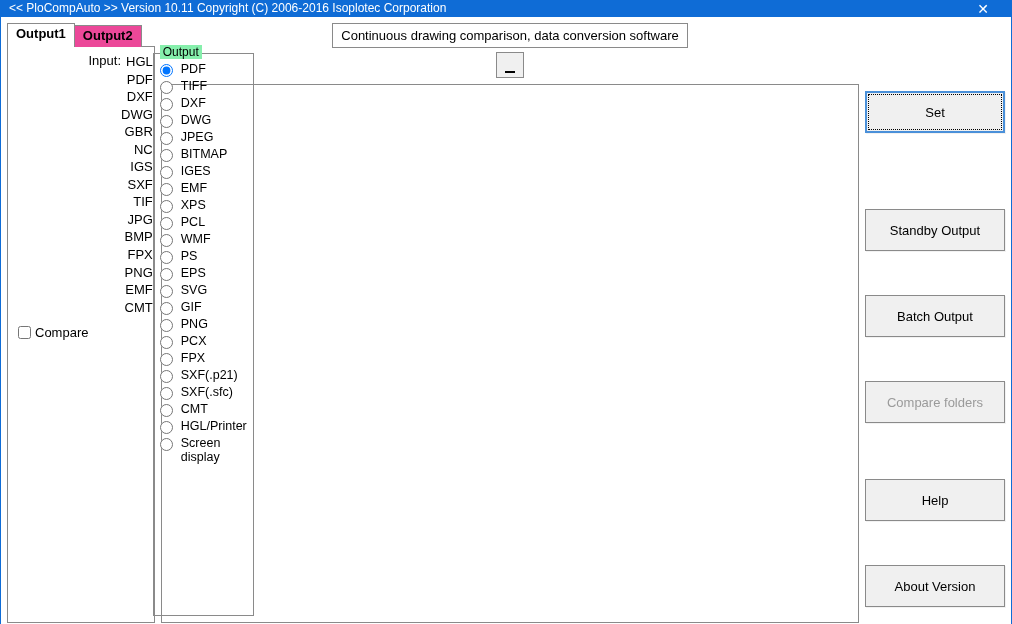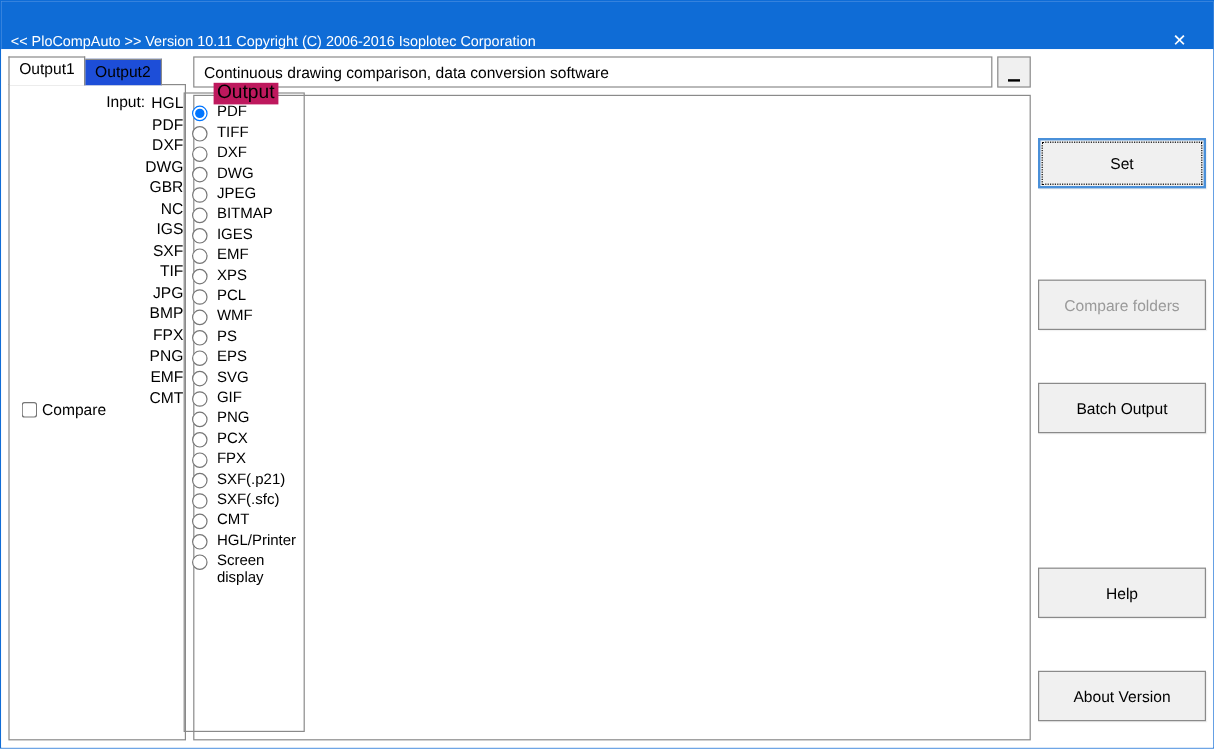--- a/index.html
+++ b/index.html
@@ -13,23 +13,23 @@
   .window {
     width: 1012px;
     height: 624px;
     border: 1px solid #0f6cd6;
     display: flex;
     flex-direction: column;
   }
   .titlebar {
     background: #0f6cd6;
     color: #fff;
-    height: 40px;
-    display: flex;
-    align-items: flex-end;
+    height: 24px;
+    display: flex;
+    align-items: flex-start;
     padding: 0 8px;
     font-size: 12px;
   }
   .titlebar .title-text { flex: 1; }
   .titlebar .close-btn {
     width: 40px;
     text-align: center;
     font-size: 14px;
     cursor: pointer;
   }
@@ -51,27 +51,28 @@
     height: 24px;
   }
   .tab {
     border: 1px solid #8a8a8a;
     border-bottom: none;
     padding: 2px 8px;
     background: #fff;
     cursor: pointer;
     margin-right: -1px;
     position: relative;
+    font-weight: bold;
   }
   .tab.active {
     background: #fff;
     z-index: 2;
   }
   .tab.inactive {
-    background: #1d4ed8;
+    background: #ec4899;
     top: 2px;
     height: 22px;
   }
   .tab-body {
     border: 1px solid #8a8a8a;
     flex: 1;
     padding: 6px 6px;
     display: flex;
     flex-direction: row;
     margin-top: -1px;
@@ -87,24 +88,24 @@
   .formats-block { line-height: 1.35; margin-bottom: 20px; text-align: right; }
   .groupbox {
     border: 1px solid #8a8a8a;
     position: relative;
     padding: 8px 6px 4px 6px;
     flex: 1;
   }
   .groupbox .legend {
     position: absolute;
     top: -9px;
-    left: 24px;
-    background: #be185d;
+    left: 6px;
+    background: #86efac;
     padding: 0 3px;
-    font-size: 16px;
+    font-size: 12px;
   }
   .radio-list {
     display: flex;
     flex-direction: column;
     gap: 0px;
   }
   .radio-item {
     display: flex;
     gap: 8px;
     height: 17px;
@@ -115,20 +116,21 @@
   .middle {
     flex: 1;
     display: flex;
     flex-direction: column;
     gap: 6px;
   }
   .desc-row {
     display: flex;
     gap: 4px;
     align-items: center;
+    flex-direction: column;
   }
   .desc-box {
     flex: 1;
     border: 1px solid #8a8a8a;
     padding: 4px 8px;
     height: 26px;
     display: flex;
     align-items: center;
   }
   .small-min-btn {
@@ -320,22 +322,23 @@
         <div class="small-min-btn">
           <div class="dash"></div>
         </div>
       </div>
       <div class="canvas"></div>
     </div>
 
     <div class="right-panel">
       <div class="btn focused">Set</div>
       <div style="height:20px"></div>
+      <div class="btn">Standby Output</div>
+      <div class="btn">Batch Output</div>
       <div class="btn disabled">Compare folders</div>
-      <div class="btn">Batch Output</div>
       <div class="spacer-flex"></div>
       <div class="btn">Help</div>
       <div class="btn">About Version</div>
       <div style="height:4px"></div>
     </div>
 
   </div>
 </div>
 
 </body></html>

